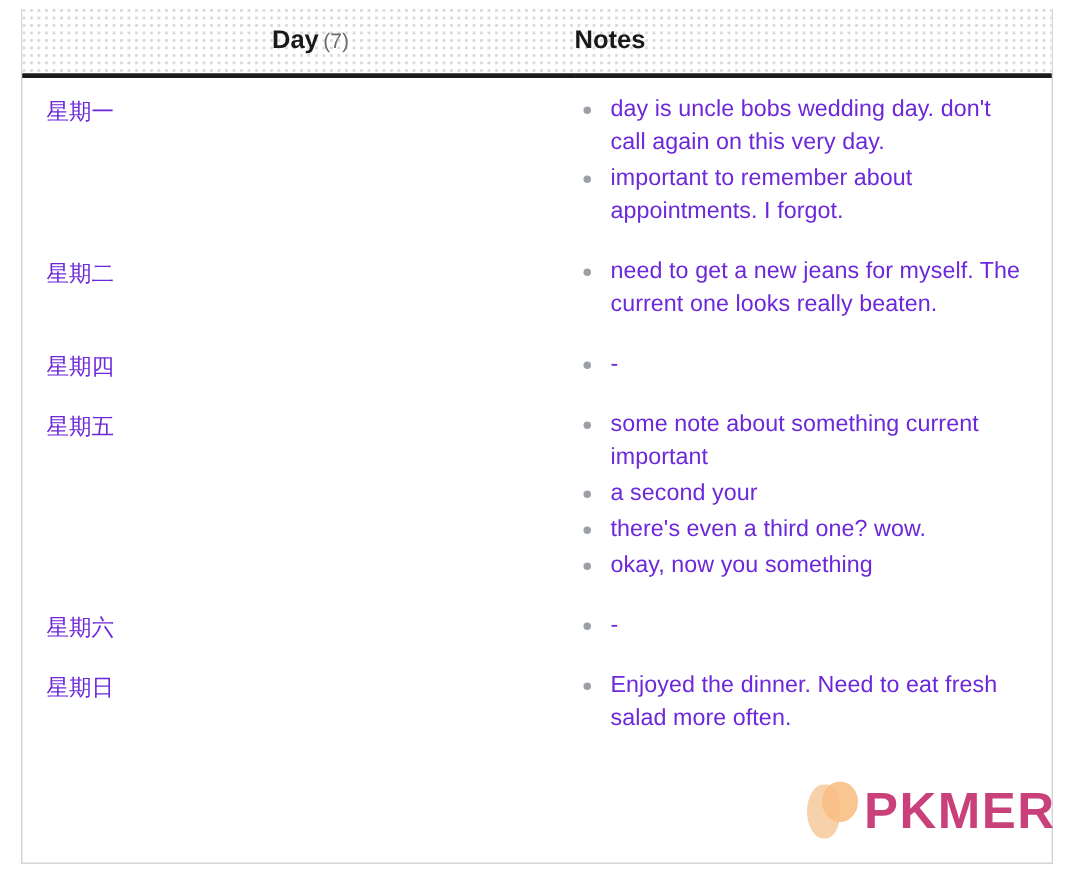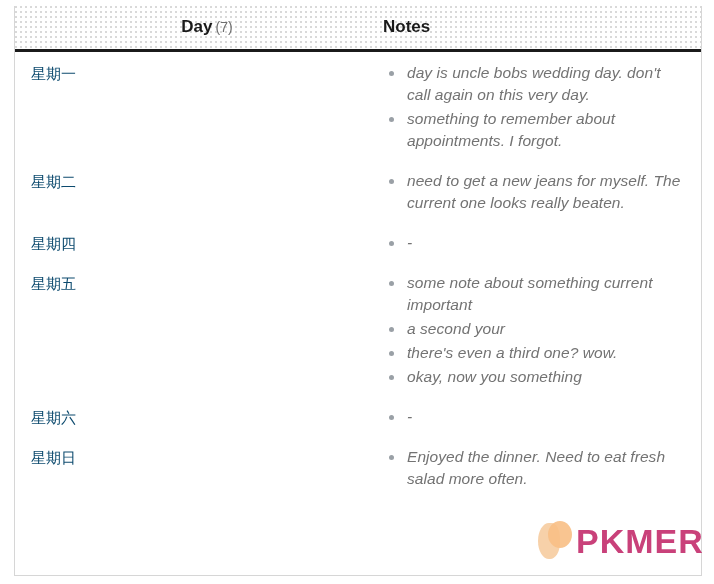--- a/index.html
+++ b/index.html
@@ -70,41 +70,40 @@
   }
   td.day-cell {
     padding: 12px 0 6px 16px;
     width: 368px;
   }
   td.notes-cell {
     padding: 10px 14px 6px 0;
   }
 
   .day-label {
-    color: #0c4a6e;
+    color: #6d28d9;
     font-size: 15px;
     line-height: 20px;
     font-family: "DejaVu Sans", "Liberation Sans", sans-serif;
     white-space: nowrap;
   }
 
   ul.notes {
     margin: 0;
     padding: 0;
     list-style: none;
   }
   ul.notes li {
     position: relative;
     padding-left: 24px;
     margin: 0 0 2px 0;
     font-size: 15.5px;
     line-height: 22px;
-    color: #737373;
+    color: #6d28d9;
     letter-spacing: 0.05px;
-    font-style: italic;
   }
   ul.notes li::before {
     content: "";
     position: absolute;
     left: 6px;
     top: 9px;
     width: 5px;
     height: 5px;
     border-radius: 50%;
     background: #9aa0a6;
@@ -169,21 +168,21 @@
     </thead>
     <tbody>
 
       <tr>
         <td class="day-cell">
           <span class="day-label">星期一</span>
         </td>
         <td class="notes-cell">
           <ul class="notes">
             <li>day is uncle bobs wedding day. don't call again on this very day.</li>
-            <li>something to remember about appointments. I forgot.</li>
+            <li>important to remember about appointments. I forgot.</li>
           </ul>
         </td>
       </tr>
 
       <tr>
         <td class="day-cell">
           <span class="day-label">星期二</span>
         </td>
         <td class="notes-cell">
           <ul class="notes">

